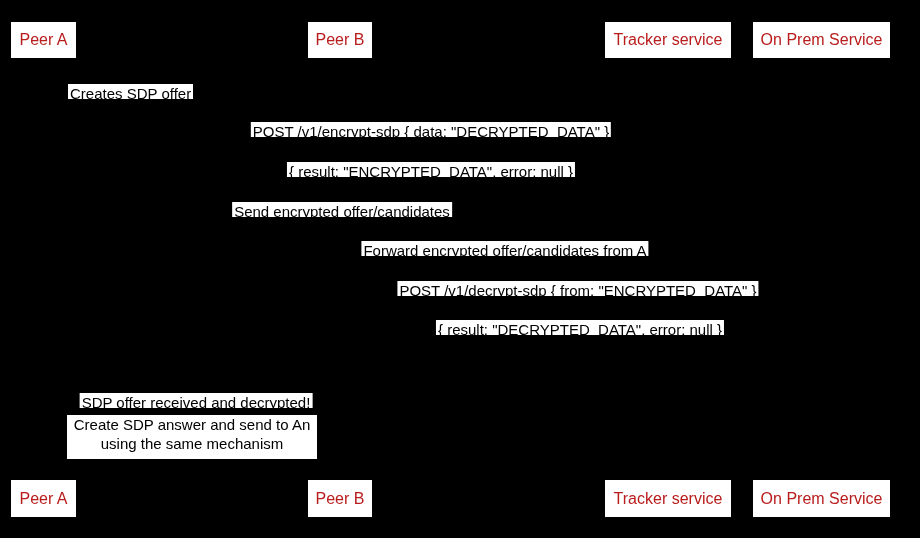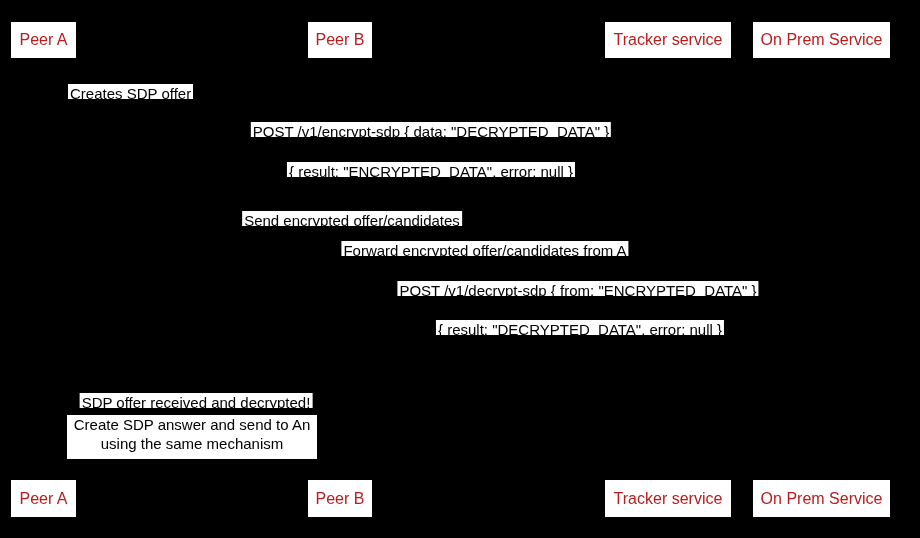--- a/index.html
+++ b/index.html
@@ -63,23 +63,23 @@
   <div class="actor" style="left:753px; top:22px; width:137px; height:36px;">
     <span>On Prem Service</span>
   </div>
 
   <div class="msg" style="left:68px; top:84px;">Creates SDP offer</div>
 
   <div class="msg center" style="left:431px; top:122px;">POST /v1/encrypt-sdp { data: "DECRYPTED_DATA" }</div>
 
   <div class="msg center" style="left:431px; top:162px;">{ result: "ENCRYPTED_DATA", error: null }</div>
 
-  <div class="msg center" style="left:352px; top:202px;margin-top:9px;">Send encrypted offer/candidates</div>
+  <div class="msg center" style="left:342px; top:202px;">Send encrypted offer/candidates</div>
 
-  <div class="msg center" style="left:485px; top:241px;">Forward encrypted offer/candidates from A</div>
+  <div class="msg center" style="left:505px; top:241px;">Forward encrypted offer/candidates from A</div>
 
   <div class="msg center" style="left:578px; top:281px;">POST /v1/decrypt-sdp { from: "ENCRYPTED_DATA" }</div>
 
   <div class="msg center" style="left:580px; top:320px;">{ result: "DECRYPTED_DATA", error: null }</div>
 
   <div class="msg center" style="left:196px; top:368px;margin-top:25px;">SDP offer received and decrypted!</div>
 
   <div class="note" style="left:67px; top:415px; width:250px; height:44px;">
     <div>Create SDP answer and send to An</div>
     <div>using the same mechanism</div>

